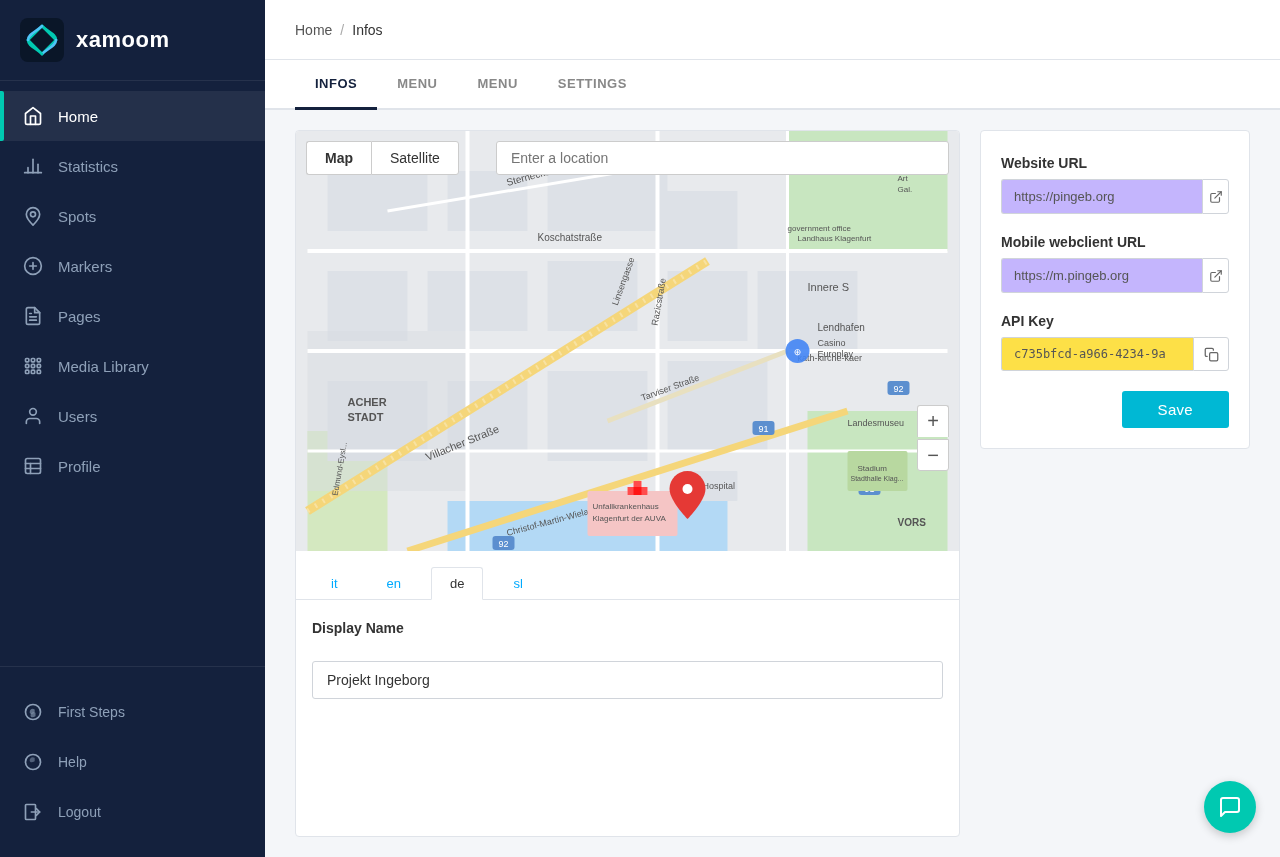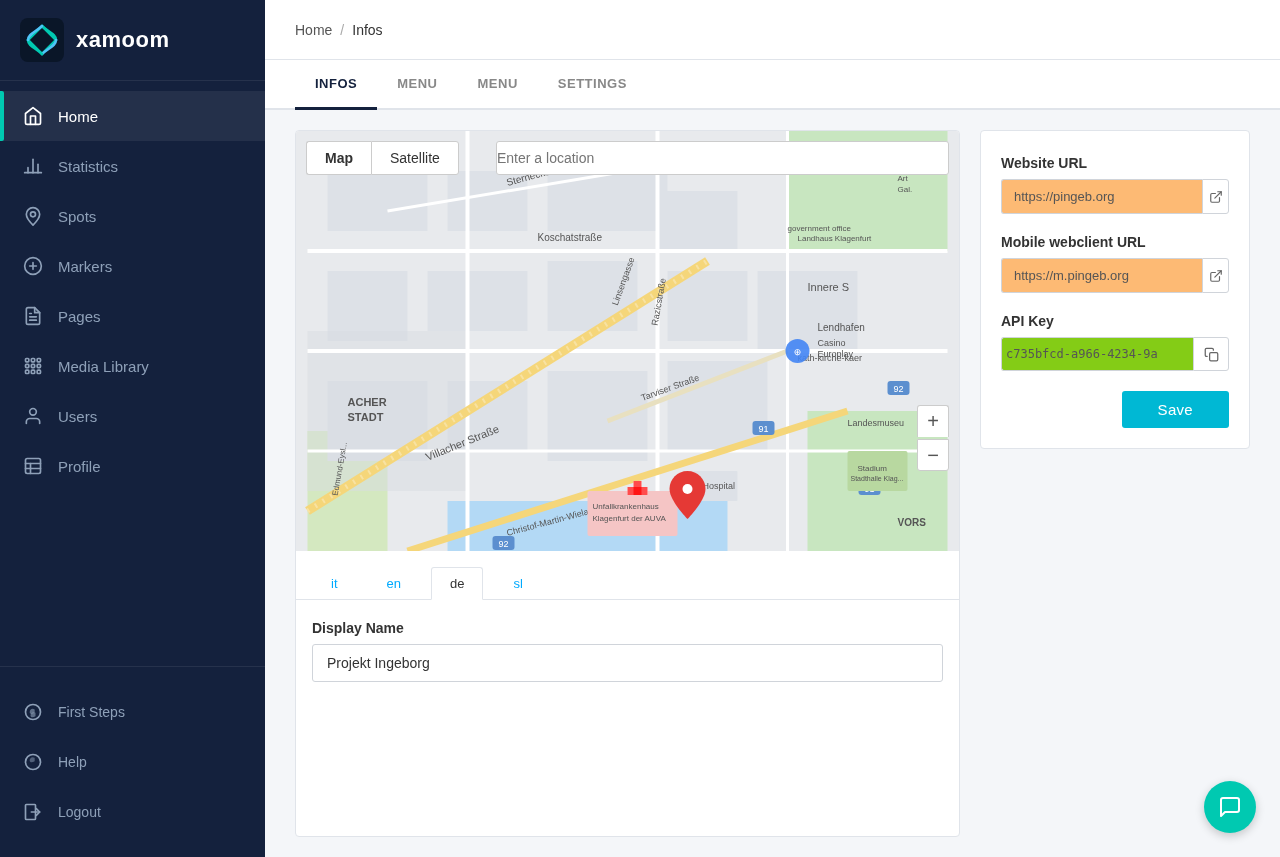--- a/index.html
+++ b/index.html
@@ -185,21 +185,21 @@
 
     .map-search {
       position: absolute;
       top: 10px;
       left: 200px;
       right: 10px;
       z-index: 10;
     }
     .map-search input {
       width: 100%;
-      padding: 8px 0;
+      padding: 8px 14px;
       border: 1px solid #ccc;
       border-radius: 3px;
       font-size: 14px;
       background: #fff;
       outline: none;
     }
 
     .map-zoom {
       position: absolute;
       right: 10px;
@@ -270,21 +270,21 @@
     }
 
     
     .form-section {
       padding: 20px 16px 20px;
     }
     .form-label {
       font-size: 14px;
       font-weight: 600;
       color: #333;
-      margin-bottom: 8px;
+      margin-bottom: 25px;
     }
     .form-input {
       width: 100%;
       padding: 10px 14px;
       border: 1px solid #d0d4da;
       border-radius: 3px;
       font-size: 14px;
       color: #333;
       background: #fff;
       outline: none;
@@ -316,21 +316,21 @@
       display: flex;
       gap: 0;
     }
     .info-input {
       flex: 1;
       padding: 9px 12px;
       border: 1px solid #d0d4da;
       border-radius: 3px 0 0 3px;
       font-size: 13px;
       color: #555;
-      background: #fdba74;
+      background: #c4b5fd;
       outline: none;
       border-right: none;
     }
     .info-input-btn {
       width: 36px;
       background: #fff;
       border: 1px solid #d0d4da;
       border-radius: 0 3px 3px 0;
       cursor: pointer;
       display: flex;
@@ -339,26 +339,26 @@
       color: #666;
       font-size: 13px;
     }
 
     .api-key-row {
       display: flex;
       gap: 0;
     }
     .api-input {
       flex: 1;
-      padding: 9px 4px;
+      padding: 9px 12px;
       border: 1px solid #d0d4da;
       border-radius: 3px 0 0 3px;
       font-size: 12px;
       color: #555;
-      background: #84cc16;
+      background: #fde047;
       outline: none;
       border-right: none;
       font-family: monospace;
     }
     .api-copy-btn {
       width: 36px;
       background: #fff;
       border: 1px solid #d0d4da;
       border-radius: 0 3px 3px 0;
       cursor: pointer;

